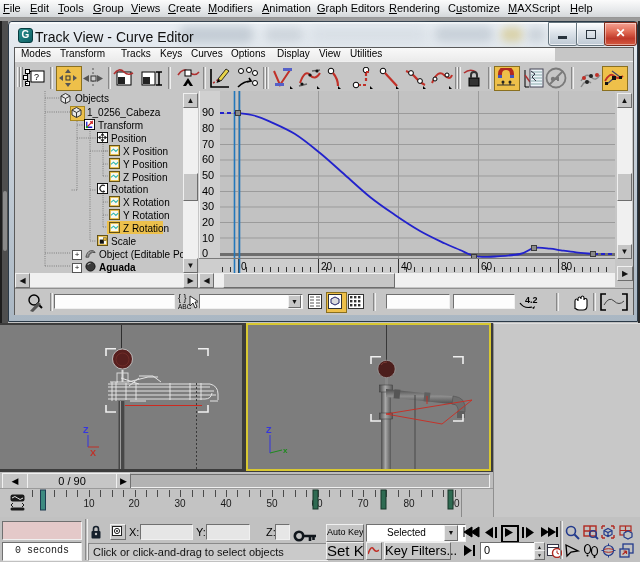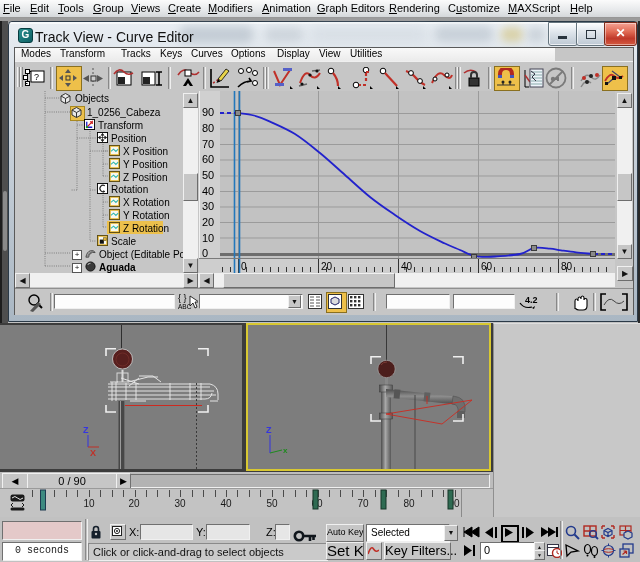--- a/index.html
+++ b/index.html
@@ -208,21 +208,21 @@
     <circle cx="6" cy="6" r="4.2" fill="none" stroke="#10161c" stroke-width="2.6"></circle>
     <path d="M10 6 H23 M17 6 V11 M20.5 6 V10" stroke="#10161c" stroke-width="2.6"></path>
   </svg>
 
   <div class="abs" style="left:88px;top:26px;width:234px;height:16px;background:#cacaca;
        border-top:1px solid #8a8a8a;border-left:1px solid #8a8a8a;border-bottom:1px solid #efefef;border-right:1px solid #efefef;
        line-height:16px;padding-left:4px;color:#111;overflow:hidden;white-space:nowrap;">Click or click-and-drag to select objects</div>
 
   <div class="abs btn3d" style="left:326px;top:7px;width:36px;height:16px;text-align:center;line-height:15px;font-size:9px;white-space:nowrap;overflow:hidden;">Auto Key</div>
   <div class="abs btn3d" style="left:326px;top:25px;width:36px;height:16px;text-align:left;line-height:15px;font-size:15px;white-space:nowrap;overflow:hidden;">Set Key</div>
-  <div class="abs sunk" style="left:366px;top:7px;width:78px;height:16px;background:#fff;line-height:15px;padding-left:4px;font-size:10px;">Selected</div>
+  <div class="abs sunk" style="left:366px;top:7px;width:78px;height:16px;background:#fff;line-height:15px;padding-left:20px;font-size:10px;">Selected</div>
   <div class="sbtn" style="left:444px;top:8px;width:12px;height:14px;line-height:14px;font-size:7px;">▼</div>
   <div class="abs btn3d" style="left:366px;top:25px;width:14px;height:16px;"></div>
   <svg class="abs" style="left:368px;top:28px" width="11" height="11">
       <path d="M0 9 Q3 0 5.5 4 T11 5" stroke="#c03028" stroke-width="1.6" fill="none"></path>
     </svg>
   <div class="abs btn3d" style="left:384px;top:25px;width:65px;height:16px;text-align:center;line-height:15px;font-size:13px;white-space:nowrap;">Key Filters...</div>
 
   <svg class="abs" style="left:462px;top:9px" width="19" height="12">
       <path d="M2 1 V11 M17 1 L9 6 L17 11 Z M10 1 L2 6 L10 11 Z" fill="#000" stroke="#000"></path>
     </svg>

